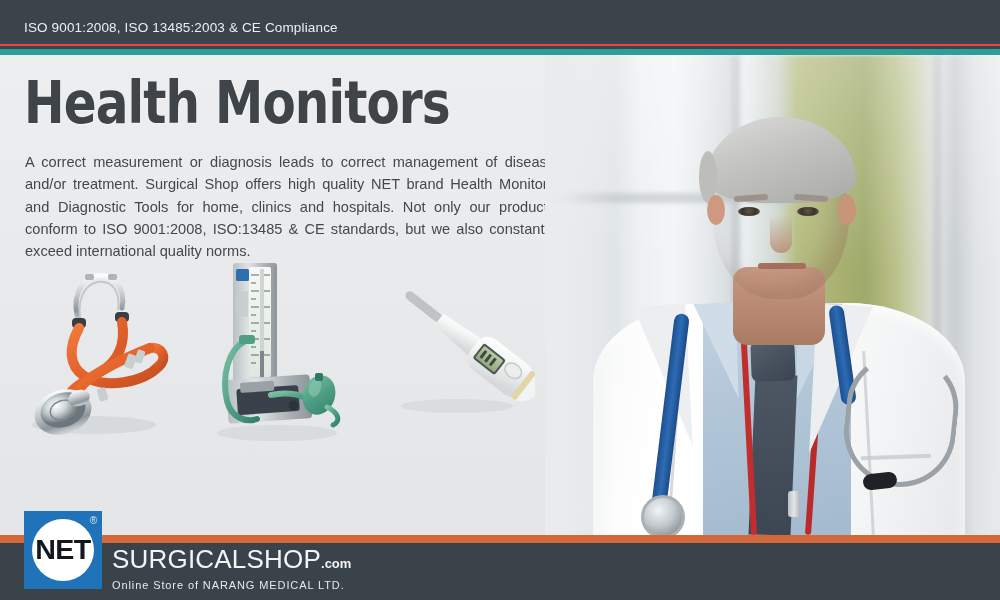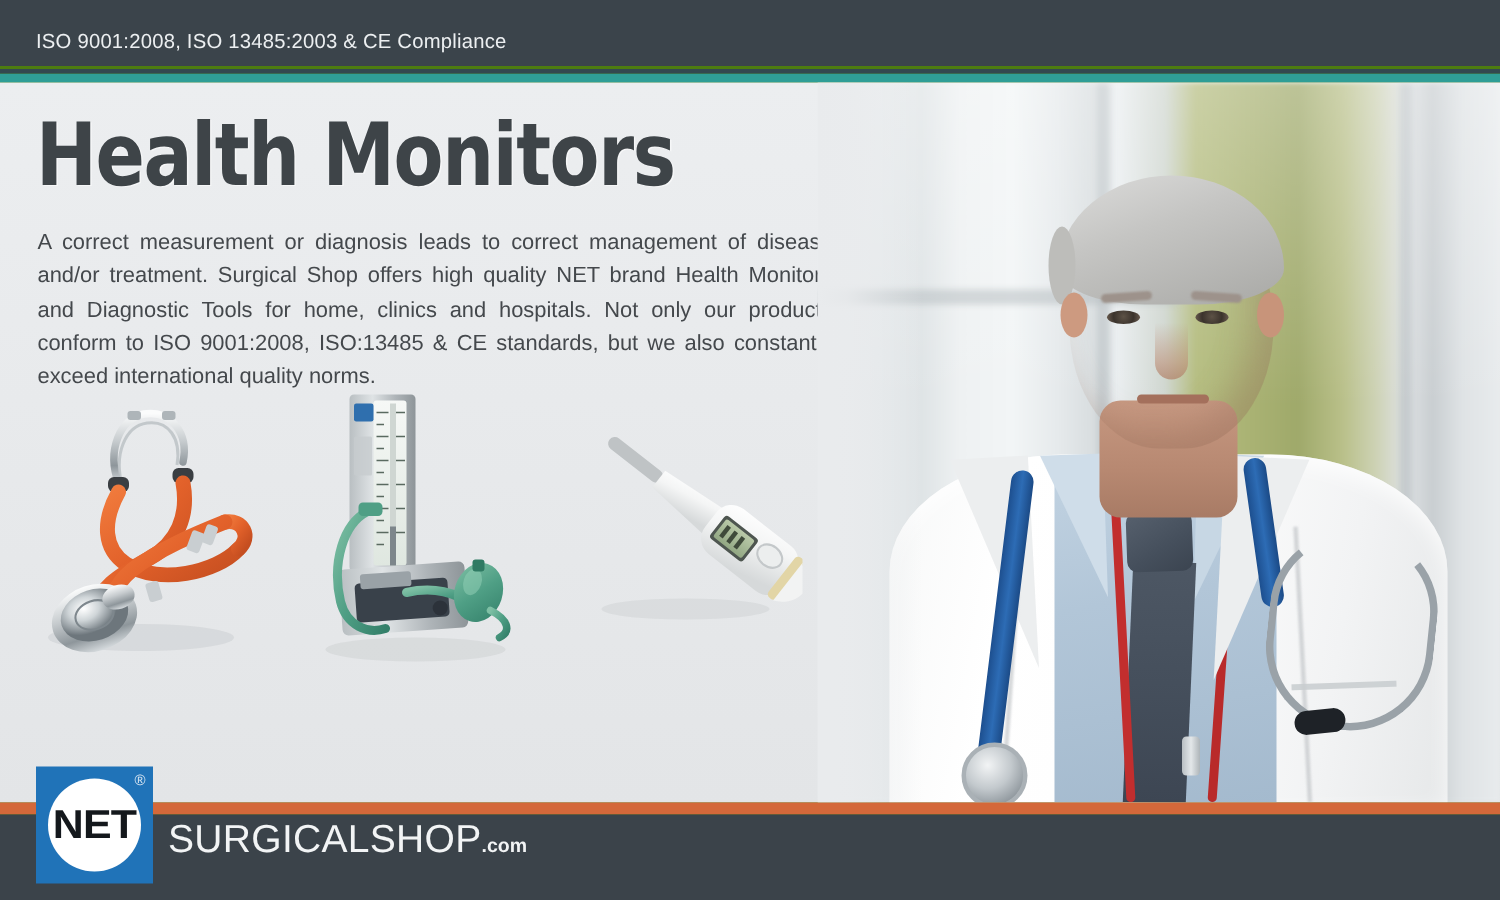--- a/index.html
+++ b/index.html
@@ -1,21 +1,21 @@
 <!DOCTYPE html>
 <html><head>
 <meta charset="utf-8">
 <style>
   * { margin:0; padding:0; box-sizing:border-box; }
   html,body { width:1000px; height:600px; overflow:hidden; background:#3c444b; }
   body { font-family:"Liberation Sans", sans-serif; }
 
   .banner {
     position:relative; width:1000px; height:600px; overflow:hidden;
-    background:#4d7c0f;
+    background:#ef4444;
   }
 
   
   .topbar {
     position:absolute; left:0; top:0; width:1000px; height:44px;
     background:#3b444b;
   }
   .topbar-text {
     position:absolute; left:24px; top:20px;
     font-size:13.5px; color:#eceff1; letter-spacing:.15px;
@@ -507,15 +507,16 @@
   <div class="logo-box">
     <div class="logo-circle"></div>
     <div class="logo-net">NET</div>
     <div class="logo-reg">®</div>
   </div>
 
   <div class="brand">
     <div class="brand-main">
       <span>SURGICALSHOP</span><span class="dotcom">.com</span>
     </div>
+    <div class="brand-sub">Online Store of NARANG MEDICAL LTD.</div>
   </div>
 
 </div>
 
 </body></html>

